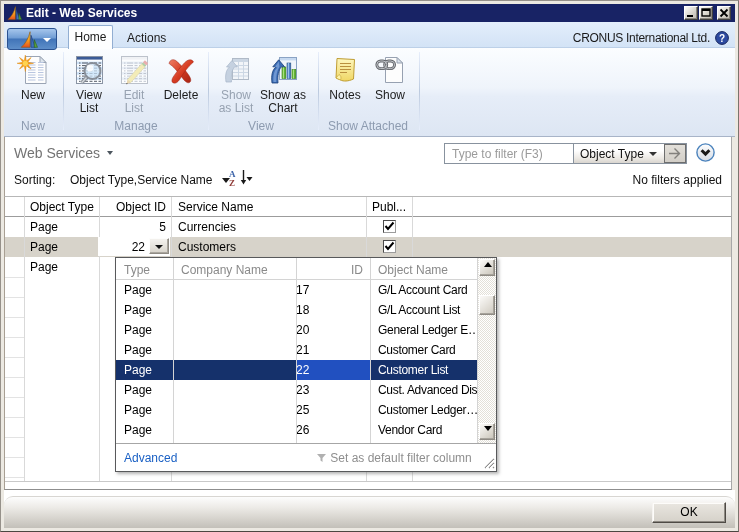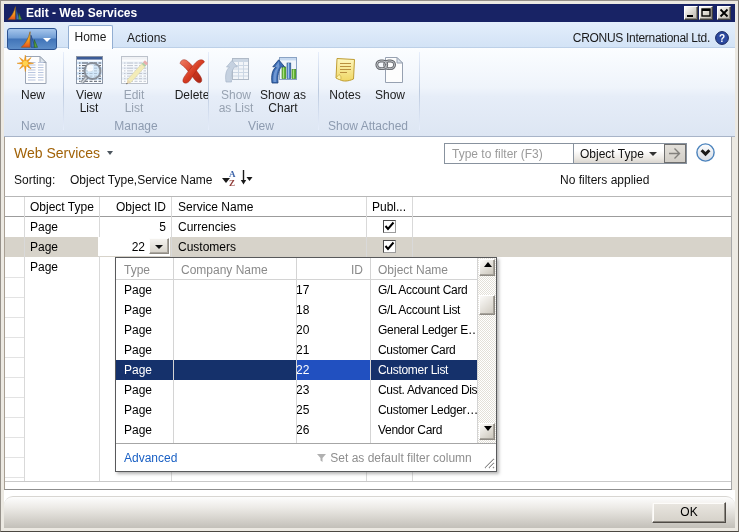--- a/index.html
+++ b/index.html
@@ -22,34 +22,34 @@
 #cronus { left:480px; top:31px; width:230px; text-align:right; color:#1a1a1a; letter-spacing:-0.3px; }
 #helpbtn { left:715px; top:31px; width:14px; height:14px; }
 #ribbon { left:4px; top:48px; width:731px; height:89px; background:linear-gradient(#fbfdff 0%, #eff4fb 45%, #e6edf8 55%, #dde6f3 100%); border-bottom:1px solid #a8b4c8; }
 .gsep { position:absolute; top:4px; width:1px; height:78px; background:linear-gradient(#e7eefb,#bccadf,#e7eefb); }
 .rbtn { position:absolute; top:6px; text-align:center; }
 .rbtn svg { display:block; margin:0 auto; }
 .rlbl { margin-top:3px; line-height:13px; color:#1c1c1c; }
 .dis .rlbl { color:#97a2b1; }
 .glbl { position:absolute; top:71px; text-align:center; color:#8d9bb0; width:100px; white-space:nowrap; }
 #caption-zone { left:4px; top:137px; width:728px; height:59px; background:#ffffff; border-left:1px solid #a89f93; border-right:1px solid #a8a8a8; }
-#pgtitle { left:14px; top:145px; font-size:14px; color:#a16207; }
+#pgtitle { left:14px; top:145px; font-size:14px; color:#737373; }
 #pgtitle .dar { display:inline-block; margin-left:7px; vertical-align:3px; width:0; height:0; border-left:3.5px solid transparent; border-right:3.5px solid transparent; border-top:4px solid #4d565e; }
 #filtergrp { left:444px; top:143px; width:243px; height:21px; border:1px solid #88929e; background:#fff; }
 #filter-placeholder { position:absolute; left:7px; top:3px; color:#9b9b9b; }
 #filter-combo { position:absolute; left:128px; top:0; width:91px; height:19px; border-left:1px solid #88929e; background:linear-gradient(#ffffff 35%,#ece9e4 75%,#d9d5cf); }
 #filter-combo span { position:absolute; left:6px; top:3px; color:#111; }
 #filter-combo .dar { position:absolute; right:7px; top:8px; width:0; height:0; border-left:4px solid transparent; border-right:4px solid transparent; border-top:4px solid #333; }
 #filter-go { position:absolute; left:219px; top:0; width:22px; height:19px; border:1px solid #6e6e6e; background:linear-gradient(#e3e0da,#d2cec7); }
 #chevbtn { left:696px; top:143px; width:19px; height:19px; }
 #sorting-lbl { left:14px; top:173px; color:#111; }
 #sorting-val { left:70px; top:173px; color:#111; }
 #sorting-val .dar { display:inline-block; margin-left:9px; vertical-align:1px; width:0; height:0; border-left:4px solid transparent; border-right:4px solid transparent; border-top:5px solid #1a1a1a; }
 #azicon { left:226px; top:167px; width:27px; height:19px; }
-#nofilters { left:560px; top:173px; width:162px; text-align:left; color:#111; }
+#nofilters { left:560px; top:173px; width:162px; text-align:right; color:#111; }
 #grid { left:4px; top:196px; width:728px; height:294px; background:#fff; border-top:1px solid #b7b7b7; border-left:1px solid #a89f93; border-right:1px solid #a8a8a8; border-bottom:1px solid #8e8e8e; }
 #ghead { position:absolute; left:0; top:0; width:726px; height:20px; border-bottom:1px solid #9c9c9c; }
 .gv { position:absolute; width:1px; background:#d9d9d9; }
 #ghead span { position:absolute; top:3px; color:#000; }
 .grow { position:absolute; left:0; width:726px; height:20px; }
 .grow span { position:absolute; top:3px; color:#000; white-space:nowrap; }
 #grow2 { background:#d7d3ca; }
 .cb { position:absolute; left:378px; top:3px; width:13px; height:13px; background:#fff; border:1px solid #9c9c9c; border-top-color:#4a4a4a; border-left-color:#4a4a4a; }
 .cb svg { position:absolute; left:0px; top:0px; }
 #gbottomline { position:absolute; left:0; top:284px; width:726px; height:1px; background:#c9c9c9; }
@@ -182,21 +182,21 @@
             <path d="M6 9.0 h1.5 M9 9.0 h6 M16.5 9.0 h3 M21 9.0 h3 M25.5 9.0 h2.5 M6 11.6 h1.5 M9 11.6 h6 M16.5 11.6 h3 M21 11.6 h3 M25.5 11.6 h2.5 M6 14.2 h1.5 M9 14.2 h6 M16.5 14.2 h3 M21 14.2 h3 M25.5 14.2 h2.5 M6 16.9 h1.5 M9 16.9 h6 M16.5 16.9 h3 M21 16.9 h3 M25.5 16.9 h2.5 M6 19.5 h1.5 M9 19.5 h6 M16.5 19.5 h3 M21 19.5 h3 M25.5 19.5 h2.5 M6 22.1 h1.5 M9 22.1 h6 M16.5 22.1 h3 M21 22.1 h3 M25.5 22.1 h2.5 M6 24.7 h1.5 M9 24.7 h6 M16.5 24.7 h3 M21 24.7 h3 M25.5 24.7 h2.5 M6 27.3 h1.5 M9 27.3 h6 M16.5 27.3 h3 M21 27.3 h3 M25.5 27.3 h2.5"></path>
           </g>
           <path d="M26.9 6.3 L30.1 9.2 L28.1 11.5 L24.9 8.5 Z" fill="#e9aeae"></path>
           <path d="M24.9 8.5 L28.1 11.5 L26.8 13.0 L23.5 10.0 Z" fill="#aecfa4"></path>
           <path d="M23.5 10.0 L26.8 13.0 L12.6 28.7 L9.4 25.7 Z" fill="#f3ecb8" stroke="#d8d0a2" stroke-width="0.5"></path>
           <path d="M9.4 25.7 L12.6 28.7 L8.6 29.9 Z" fill="#ecd9b0"></path>
           <path d="M9.3 29.7 L8.6 29.9 L8.8 29.2 Z" fill="#6e6e6e" stroke="#6e6e6e"></path>
         </svg>
         <div class="rlbl">Edit<br>List</div>
       </div>
-    <div class="rbtn" style="left:162px;width:52px">
+    <div class="rbtn" style="left:151px;width:52px">
         <svg width="32" height="32" viewBox="0 0 32 32">
           <path d="M4.2 9 C4.8 6 8 4.6 10.8 6.6 C15 9.8 19.5 15.2 23.3 20.5 C25.8 24 26.6 26.8 24.8 28.3 C23 29.7 20.3 28 17.6 24.3 C13.8 19 9.3 13.4 6.2 11.2 C4.8 10.2 4 10 4.2 9 Z" fill="url(#redg)" stroke="#9c2012" stroke-width="0.5"></path>
           <path d="M28.2 7.2 C26 4.9 22.8 5.4 19.6 8.7 C15.5 13 11.2 18.3 8.2 22.9 C6.2 26.2 6.6 28.6 9 29.1 C11.4 29.6 13.6 27.4 15.7 23.8 C18.8 18.6 23.3 12.5 26.8 9.6 C28.1 8.5 28.6 7.9 28.2 7.2 Z" fill="url(#redg)" stroke="#9c2012" stroke-width="0.5"></path>
         </svg>
         <div class="rlbl">Delete</div>
       </div>
     <div class="rbtn dis" style="left:205px;width:54px">
         <svg width="32" height="32" viewBox="0 0 32 32">
           <rect x="12.5" y="4.5" width="16" height="21" fill="#f2f5f9" stroke="#b0bac7"></rect>
           <rect x="13" y="5" width="15" height="3" fill="#ccd7e4"></rect>

